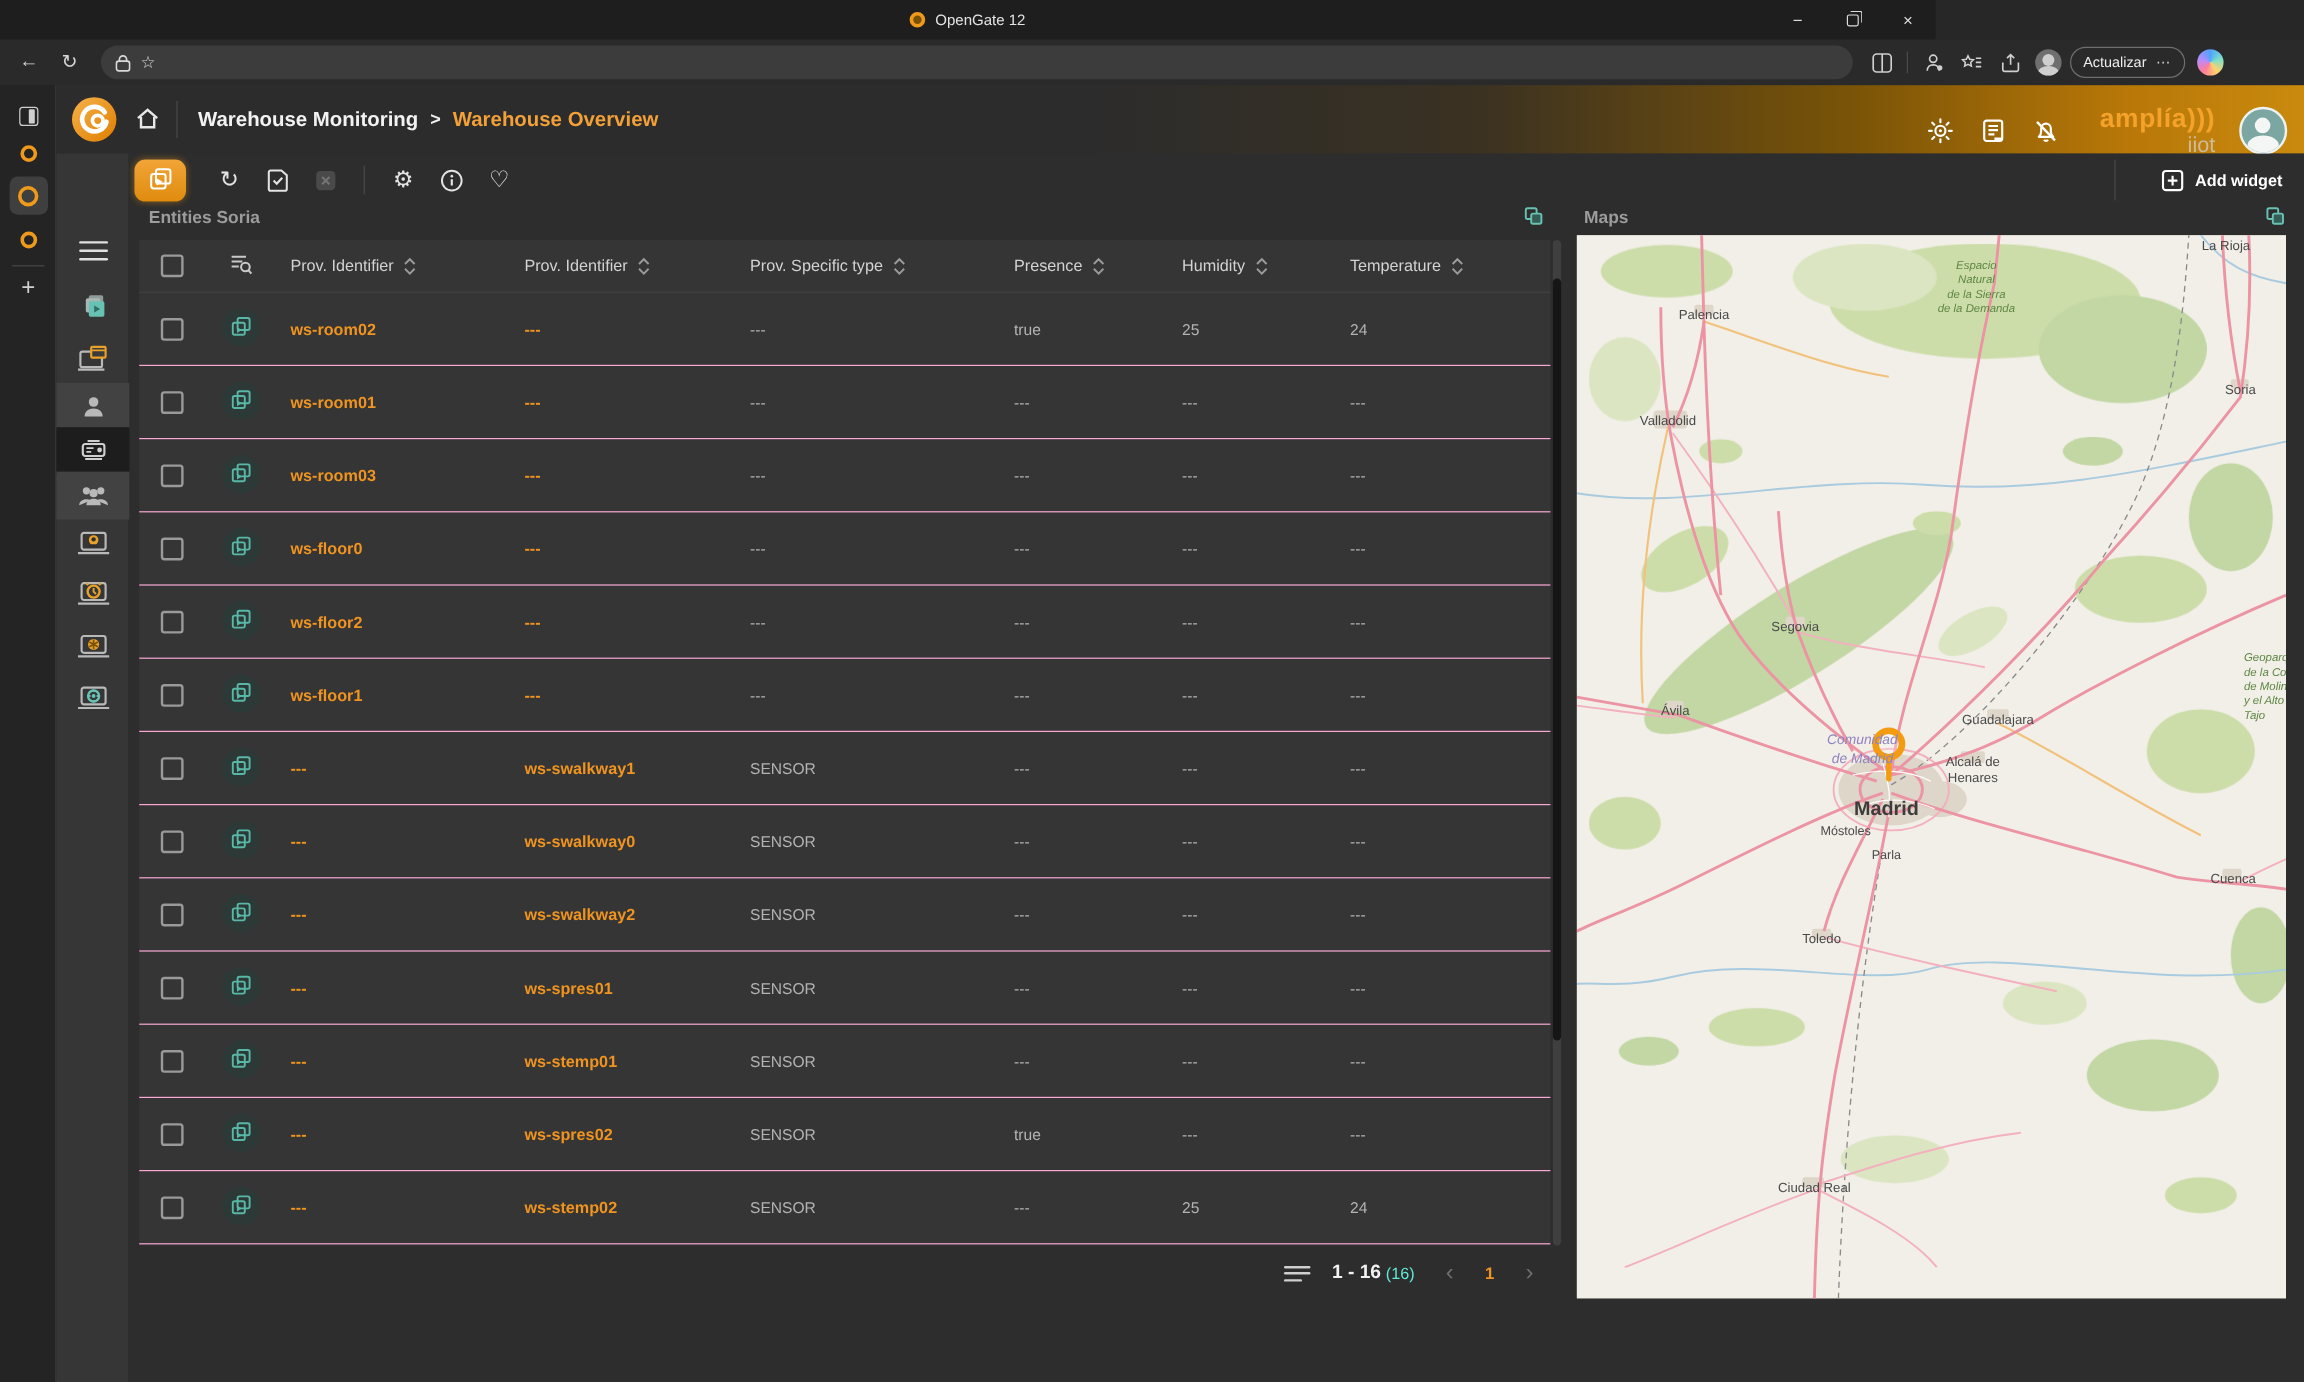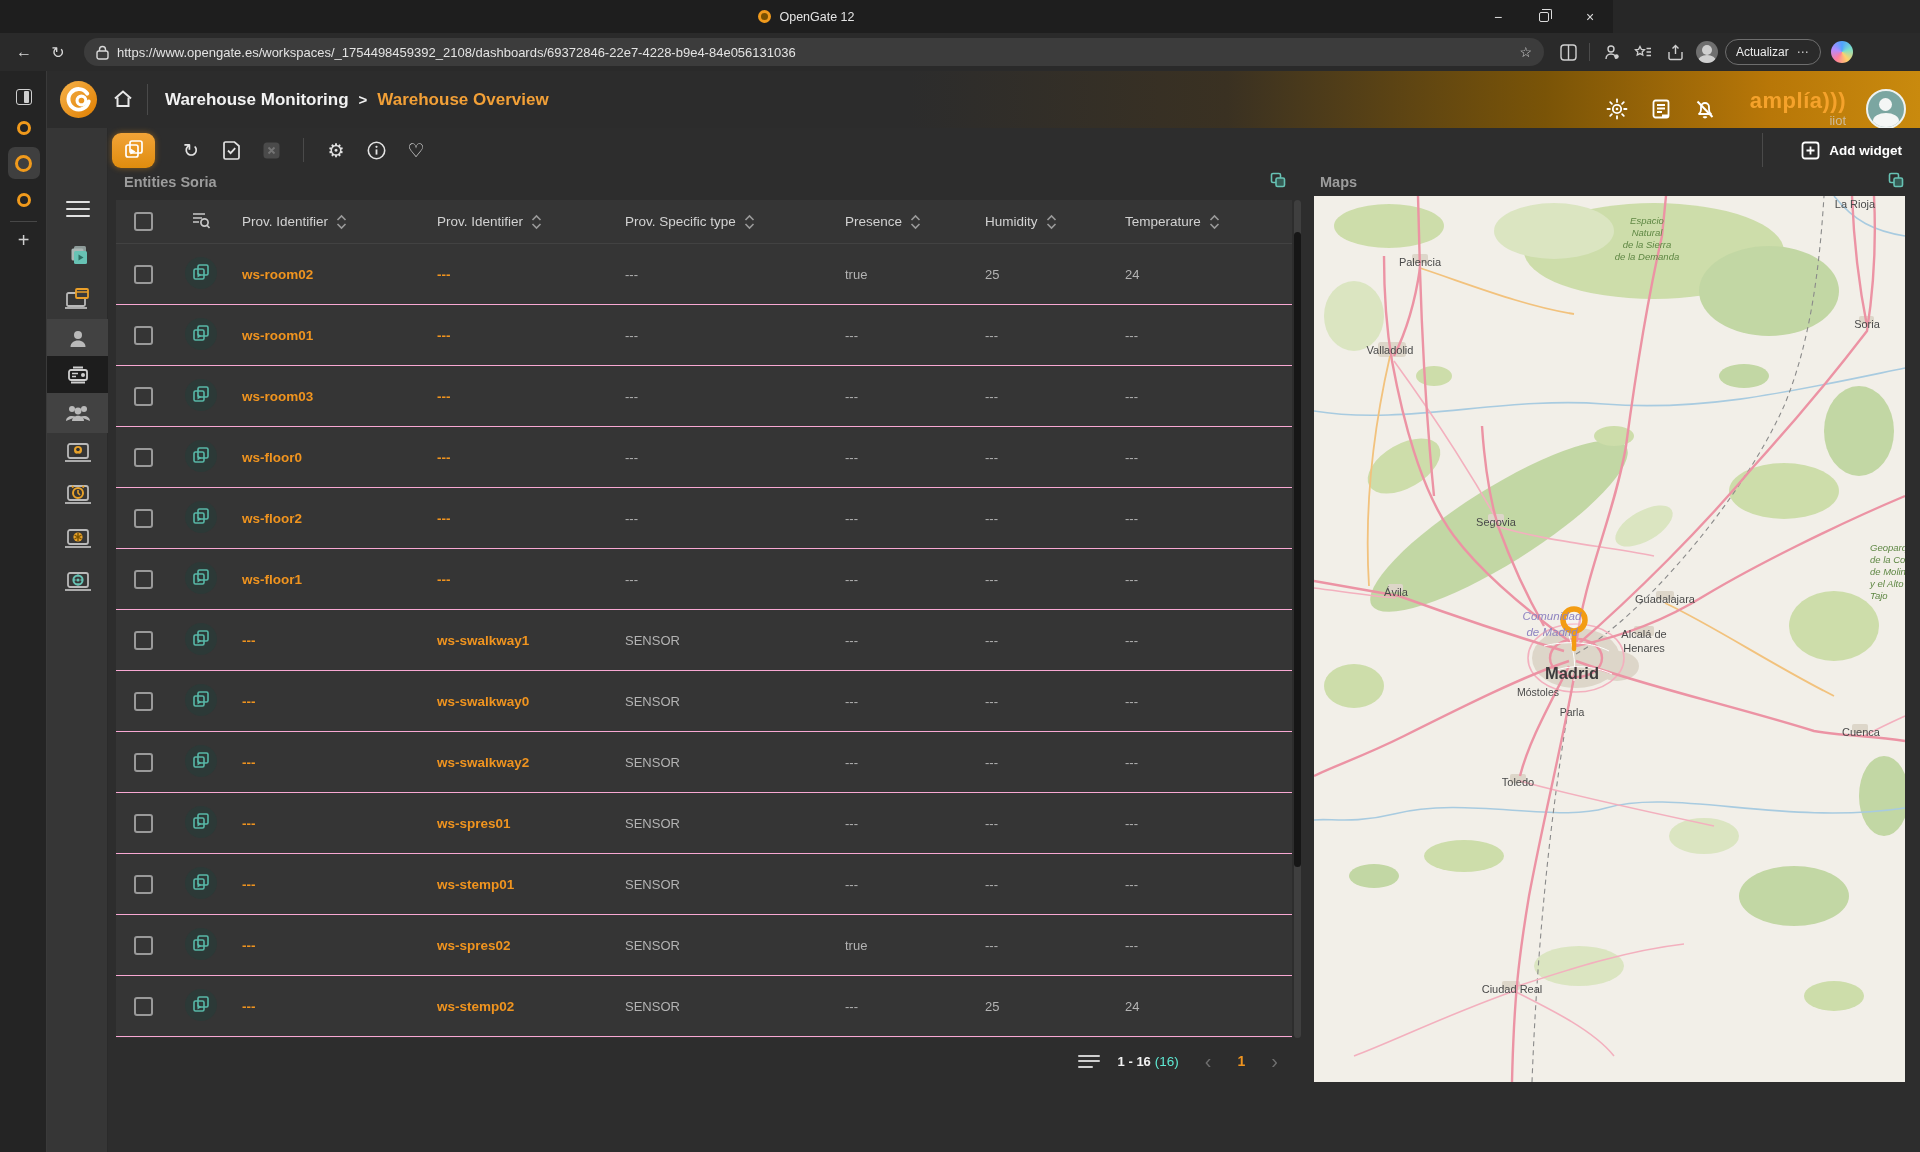--- a/index.html
+++ b/index.html
@@ -50,21 +50,21 @@
   .home-btn { position:absolute; left:64px; top:16px; color:#e8e8e8; }
   .hdr-div { position:absolute; left:100px; top:13px; width:1px; height:31px; background:#4a4a4a; }
   .breadcrumb { position:absolute; left:118px; top:0; height:57px; display:flex; align-items:center; gap:10px; font-size:17px; }
   .bc-ws { color:#f2f2f2; font-weight:bold; }
   .bc-sep { color:#f2f2f2; font-weight:bold; font-size:15px; }
   .bc-db { color:#f2a037; font-weight:bold; }
   .hdr-right { position:absolute; right:0; top:0; height:75px; display:flex; align-items:center; gap:14px; padding-right:14px; }
   .hdr-ico { width:30px; height:30px; display:flex; align-items:center; justify-content:center; }
   .brand { text-align:right; line-height:1; margin:0 6px 0 16px; }
   .brand-name { color:#f5a22b; font-size:22px; font-weight:bold; letter-spacing:.5px; }
-  .brand-sub { color:#cdbb9b; font-size:13px; margin-top:2px; }
+  .brand-sub { color:#cdbb9b; font-size:18px; margin-top:2px; }
   .user-avatar { width:40px; height:40px; border-radius:50%; background:#7ba6a1; border:2.5px solid #eef2f1; position:relative; overflow:hidden; }
   .user-avatar:before { content:""; position:absolute; left:11px; top:7px; width:13px; height:13px; border-radius:50%; background:#f4f6f5; }
   .user-avatar:after { content:""; position:absolute; left:5px; top:22px; width:26px; height:16px; border-radius:50%; background:#f4f6f5; }
 
   
   .app-sidebar { position:absolute; left:0; top:57px; width:61px; bottom:0; background:#363636; border-right:1px solid #2a2a2a; }
   .sb-item { position:absolute; left:0; width:61px; height:40px; display:flex; align-items:center; justify-content:center; }
   .sb-item.strip { background:#424242; }
   .sb-item.selected { background:#1d1d1d; }
   .burger { width:24px; }
@@ -91,21 +91,21 @@
   .cell.accent { color:#f0941f; font-weight:bold; font-size:13.5px; }
   .row-ico { margin-left:24px; }
   .head-filter { margin-left:30px; }
   .scrollbar-track { position:absolute; left:1186px; top:72px; width:7px; height:838px; background:#3f3f3f; border-radius:4px; }
   .scrollbar-thumb { position:absolute; left:0; top:32px; width:7px; height:635px; background:#161616; border-radius:4px; }
 
   .pagination { position:absolute; left:8px; top:918px; width:1176px; height:30px; display:flex; align-items:center; justify-content:flex-end; gap:26px; padding-right:14px; }
   .pg-lines { width:22px; margin-right:-8px; }
   .pg-lines i { display:block; height:2px; background:#cfcfcf; margin:3.5px 0; border-radius:1px; }
   .pg-lines i:nth-child(3) { width:70%; }
-  .pg-range { color:#f2f2f2; font-weight:bold; font-size:13px; }
+  .pg-range { color:#f2f2f2; font-weight:bold; font-size:16px; }
   .pg-total { color:#5eead4; font-size:13.5px; margin-left:-22px; }
   .pg-arrow { color:#6f6f6f; font-size:20px; }
   .pg-page { color:#f0941f; font-weight:bold; font-size:14px; }
 
   
   .map-widget { position:absolute; left:1206px; top:68px; width:591px; height:886px; background:#f2efe8; overflow:hidden; }
   .map-widget svg { display:block; }
 
   svg text { font-family:"Liberation Sans", sans-serif; }
 </style>
@@ -137,21 +137,20 @@
         <span>←</span>
       </div>
     <div class="nav-ico">
         <span>↻</span>
       </div>
     <div class="url-pill">
       <svg width="13" height="15" viewBox="0 0 13 15">
           <rect x="1" y="6" width="11" height="8" rx="2" fill="none" stroke="#d9d9d9" stroke-width="1.4"></rect>
           <path d="M3.5 6V4.5a3 3 0 0 1 6 0V6" fill="none" stroke="#d9d9d9" stroke-width="1.4"></path>
         </svg>
-      <span class="url-text">https://www.opengate.es/workspaces/_1754498459392_2108/dashboards/69372846-22e7-4228-b9e4-84e056131036</span>
       <span class="pill-star">☆</span>
     </div>
     <div class="bar-right">
       <div class="bar-ico">
         <svg width="17" height="17" viewBox="0 0 17 17">
             <rect x="1" y="1" width="15" height="15" rx="3" fill="none" stroke="#cfcfcf" stroke-width="1.4"></rect>
             <path d="M8.5 1v15" stroke="#cfcfcf" stroke-width="1.4"></path>
           </svg>
       </div>
       <div class="vdiv"></div>

